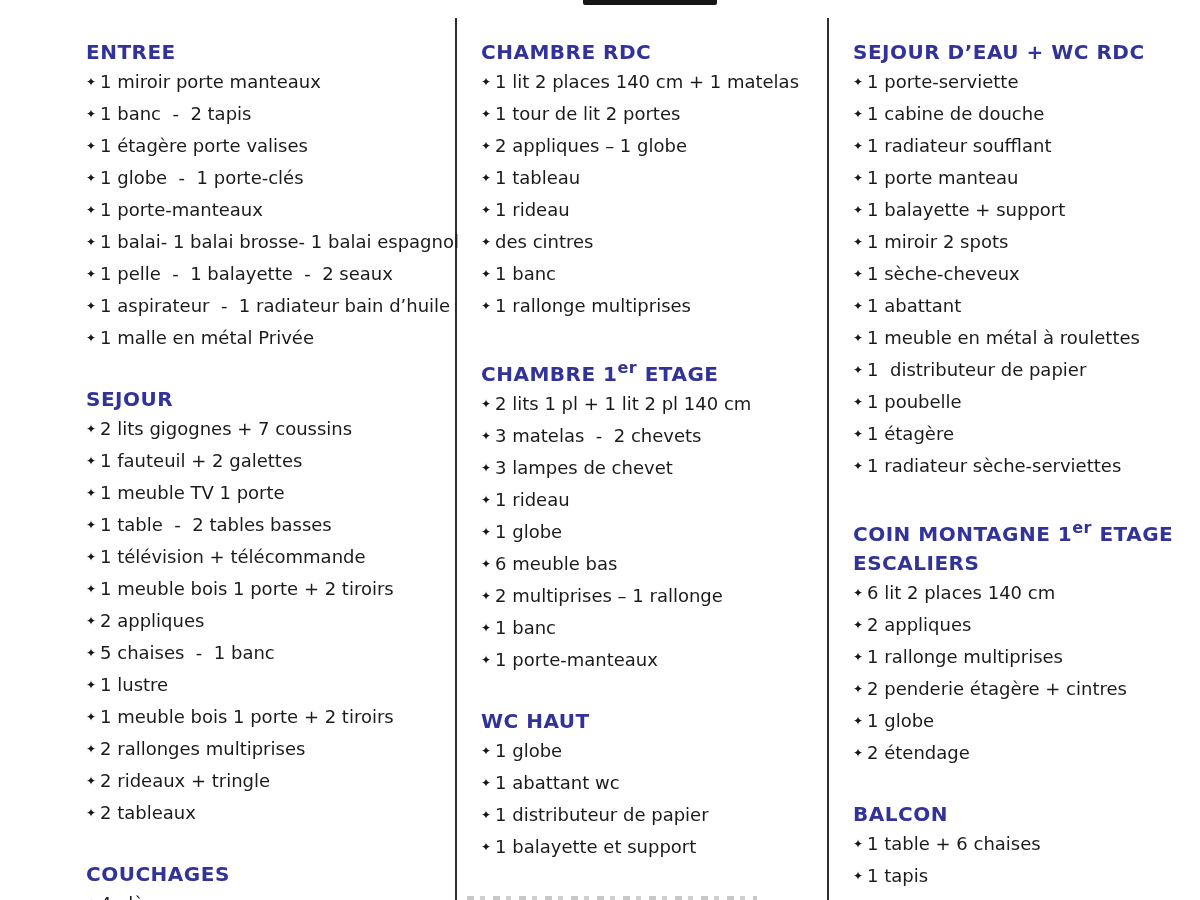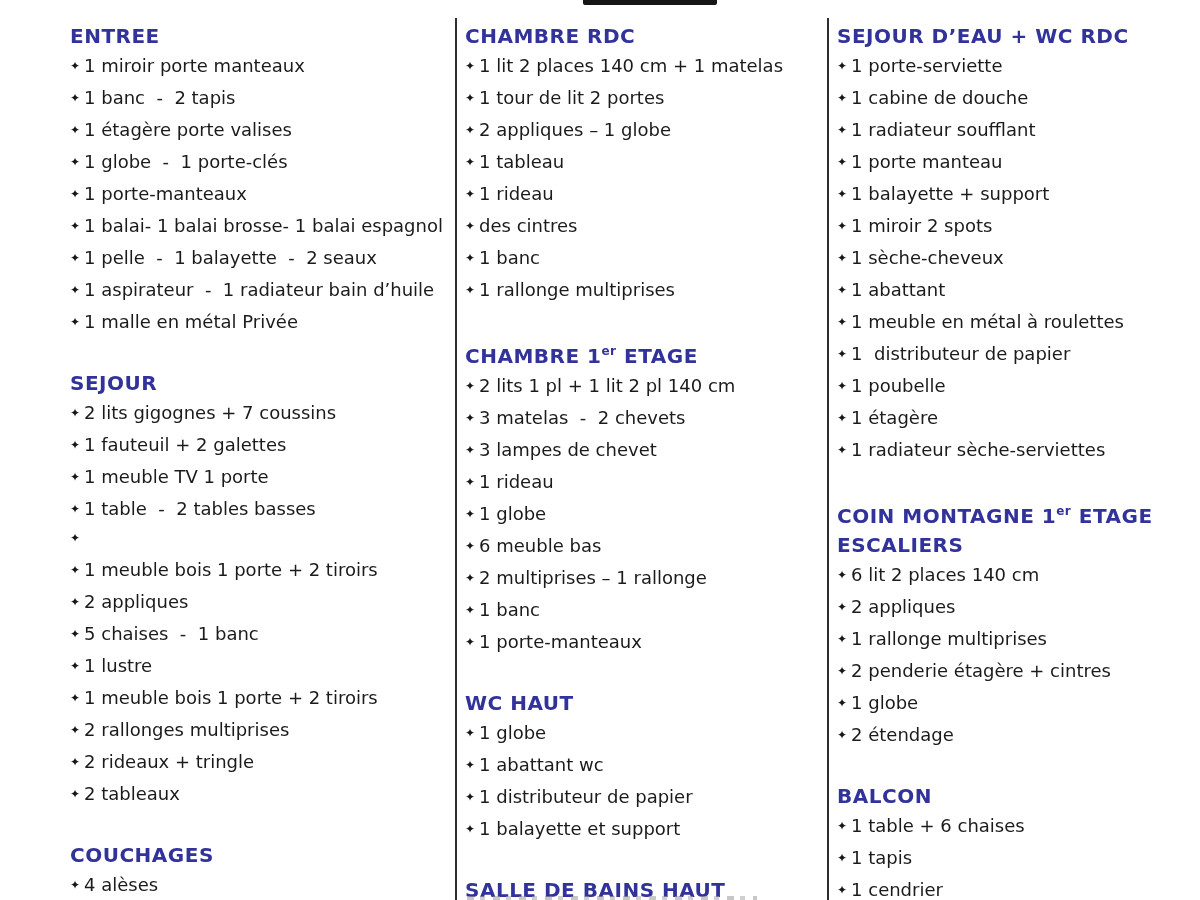--- a/index.html
+++ b/index.html
@@ -24,32 +24,32 @@
     background:#2e2e2e;
   }
   .divider.d1 { left:455px; }
   .divider.d2 { left:827px; }
 
   .column { position:absolute; top:22px; }
   .col-1 { left:70px;  width:382px; }
   .col-2 { left:465px; width:358px; }
   .col-3 { left:837px; width:360px; }
 
-  .section { margin:0; }
+  .section { margin:16px; }
   .section + .section { margin-top:30px; }
 
   .section-title {
     color:#32329b;
     font-weight:bold;
     font-size:20px;
     line-height:29px;
     letter-spacing:0.5px;
     white-space:pre;
   }
-  .section-title sup { font-size:12px; }
+  .section-title sup { font-size:16px; }
 
   .item {
     line-height:29px;
     font-size:18px;
     white-space:pre;
     display:flex;
     align-items:baseline;
   }
   .bullet {
     font-size:12px;
@@ -90,21 +90,21 @@
         <div class="item"><span class="bullet">✦</span><span class="item-label">1 pelle  -  1 balayette  -  2 seaux</span></div>
         <div class="item"><span class="bullet">✦</span><span class="item-label">1 aspirateur  -  1 radiateur bain d’huile</span></div>
         <div class="item"><span class="bullet">✦</span><span class="item-label">1 malle en métal Privée</span></div>
       </div>
       <div class="section">
         <div class="section-title"><div class="title-line"><span>SEJOUR</span></div></div>
         <div class="item"><span class="bullet">✦</span><span class="item-label">2 lits gigognes + 7 coussins</span></div>
         <div class="item"><span class="bullet">✦</span><span class="item-label">1 fauteuil + 2 galettes</span></div>
         <div class="item"><span class="bullet">✦</span><span class="item-label">1 meuble TV 1 porte</span></div>
         <div class="item"><span class="bullet">✦</span><span class="item-label">1 table  -  2 tables basses</span></div>
-        <div class="item"><span class="bullet">✦</span></div>
+        <div class="item"><span class="bullet">✦</span><span class="item-label">1 télévision + télécommande</span></div>
         <div class="item"><span class="bullet">✦</span><span class="item-label">1 meuble bois 1 porte + 2 tiroirs</span></div>
         <div class="item"><span class="bullet">✦</span><span class="item-label">2 appliques</span></div>
         <div class="item"><span class="bullet">✦</span><span class="item-label">5 chaises  -  1 banc</span></div>
         <div class="item"><span class="bullet">✦</span><span class="item-label">1 lustre</span></div>
         <div class="item"><span class="bullet">✦</span><span class="item-label">1 meuble bois 1 porte + 2 tiroirs</span></div>
         <div class="item"><span class="bullet">✦</span><span class="item-label">2 rallonges multiprises</span></div>
         <div class="item"><span class="bullet">✦</span><span class="item-label">2 rideaux + tringle</span></div>
         <div class="item"><span class="bullet">✦</span><span class="item-label">2 tableaux</span></div>
       </div>
       <div class="section">

